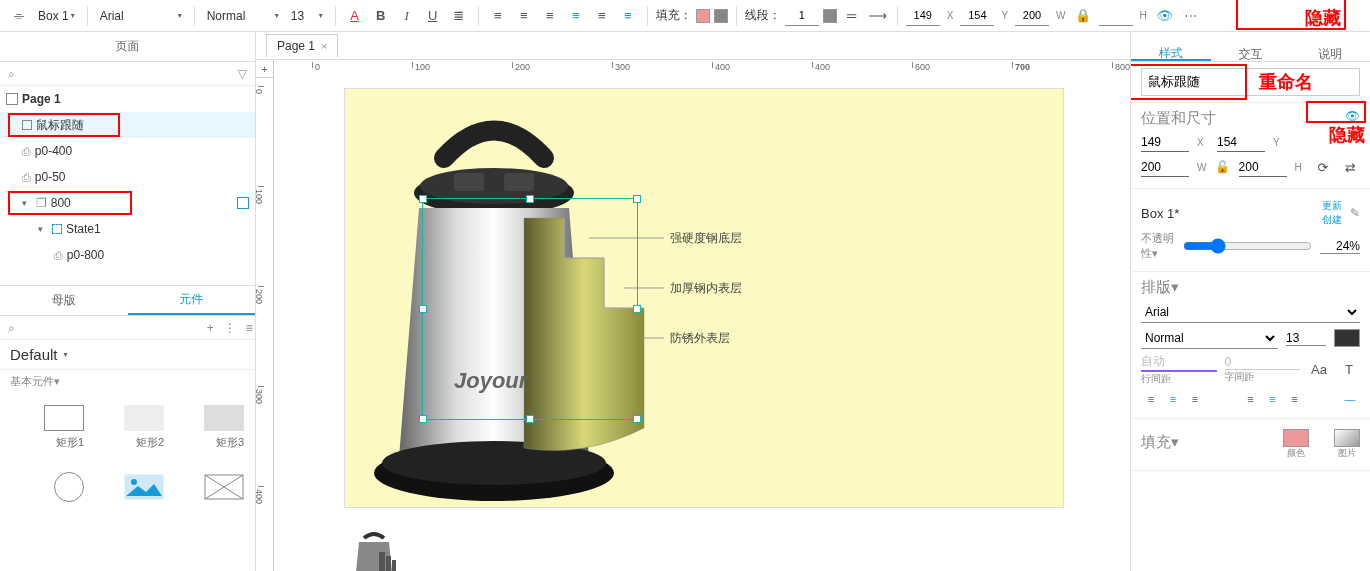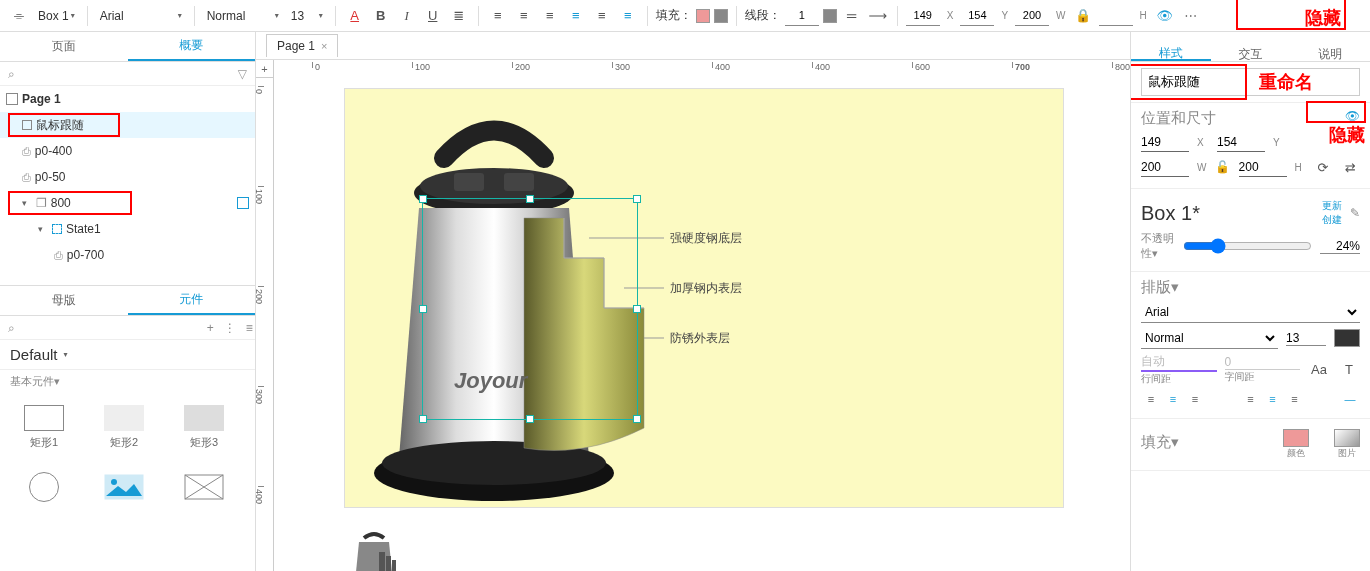--- a/index.html
+++ b/index.html
@@ -43,21 +43,21 @@
 .outline .dpico { color: #888; font-size: 11px; }
 .outline .expand { font-size: 9px; color: #666; width: 10px; }
 .row-end { margin-left: auto; width: 12px; height: 12px; border: 1px solid #169bd5; background: #fff; }
 
 .lib-section { flex: 1; display: flex; flex-direction: column; }
 .lib-title-row { display: flex; align-items: center; padding: 6px 10px; border-bottom: 1px solid #eee; }
 .lib-title { font-size: 15px; color: #333; }
 .lib-btns { margin-left: auto; display: flex; gap: 10px; color: #888; }
 .lib-section .section-label { font-size: 11px; color: #888; padding: 4px 10px; }
 .shapes { display: flex; flex-wrap: wrap; padding: 4px; }
-.shape { width: 80px; height: 60px; display: flex; flex-direction: column; align-items: center; justify-content: center; gap: 4px; cursor: pointer; }
+.shape { width: 80px; height: 60px; display: flex; flex-direction: column; align-items: flex-end; justify-content: center; gap: 4px; cursor: pointer; }
 .shape .sh { width: 40px; height: 26px; }
 .shape .lbl { font-size: 11px; color: #666; }
 
 
 .center { flex: 1; display: flex; flex-direction: column; background: #fff; position: relative; }
 .page-tabs { height: 28px; border-bottom: 1px solid #ddd; display: flex; align-items: center; padding-left: 10px; }
 .ptab { border: 1px solid #ccc; border-bottom: none; padding: 4px 10px; font-size: 12px; background: #fff; display: flex; align-items: center; gap: 6px; }
 .ptab .x { color: #999; cursor: pointer; font-size: 11px; }
 .ruler-h { height: 18px; background: #fff; border-bottom: 1px solid #ccc; position: relative; font-size: 9px; color: #666; margin-left: 18px; }
 .ruler-h .tick { position: absolute; top: 2px; border-left: 1px solid #888; height: 6px; padding-left: 2px; }
@@ -156,21 +156,20 @@
 
   <div class="anno-box" style="left:1236px;top:-2px;width:110px;height:32px"></div>
   <div class="anno-text" style="left:1305px;top:6px">隐藏</div>
 </div>
 
 <div class="main">
 
   <div class="left">
     <div class="tabs">
       <div class="tab">页面</div>
-      <div class="tab active">概要</div>
     </div>
     <div class="search-row">
       <span style="color:#999">⌕</span>
       <input class="si" style="">
       <span class="filter-ico">▽</span>
     </div>
 
     <div class="outline" style="position:relative">
       <div class="row">
         <span class="pageico"></span>
@@ -194,21 +193,21 @@
         <span>800</span>
         <span class="row-end"></span>
       </div>
       <div class="row indent2">
         <span class="expand">▾</span>
         <span style="width:10px;height:10px;border:1px dashed #169bd5"></span>
         <span>State1</span>
       </div>
       <div class="row indent3">
         <span class="dpico">⎙</span>
-        <span>p0-700</span>
+        <span>p0-800</span>
       </div>
 
       <div class="anno-box" style="left:8px;top:27px;width:112px;height:24px"></div>
       <div class="anno-box" style="left:8px;top:105px;width:124px;height:24px"></div>
     </div>
 
     <div class="lib-section">
       <div class="tabs">
         <div class="tab">母版</div>
         <div class="tab active">元件</div>
@@ -389,21 +388,21 @@
           <span class="lbl">H</span>
         <span class="tb-btn">⟳</span>
         <span class="tb-btn">⇄</span>
       </div>
       <div class="anno-box" style="left:175px;top:-2px;width:60px;height:22px"></div>
       <div class="anno-text" style="left:198px;top:20px">隐藏</div>
     </div>
 
     <div class="rp-section">
       <div class="style-row">
-        <span style="font-size:20px">Box 1*</span>
+        <span style="font-size:13px">Box 1*</span>
         <span style="margin-left:auto;font-size:10px;color:#169bd5;white-space:pre;text-align:right" class="link-txt">更新
 创建</span>
         <span style="color:#888">✎</span>
       </div>
       <div class="style-row">
         <span style="font-size:11px;color:#888">不透明性▾</span>
         <input type="range" class="opacity-slider" min="0" max="100" value="24" style="">
         <input style="width: 40px; border-top: none; border-right: none; border-left: none; border-image: initial; border-bottom: 1px solid rgb(136, 136, 136); text-align: right; font-size: 12px;" value="24%">
       </div>
     </div>

